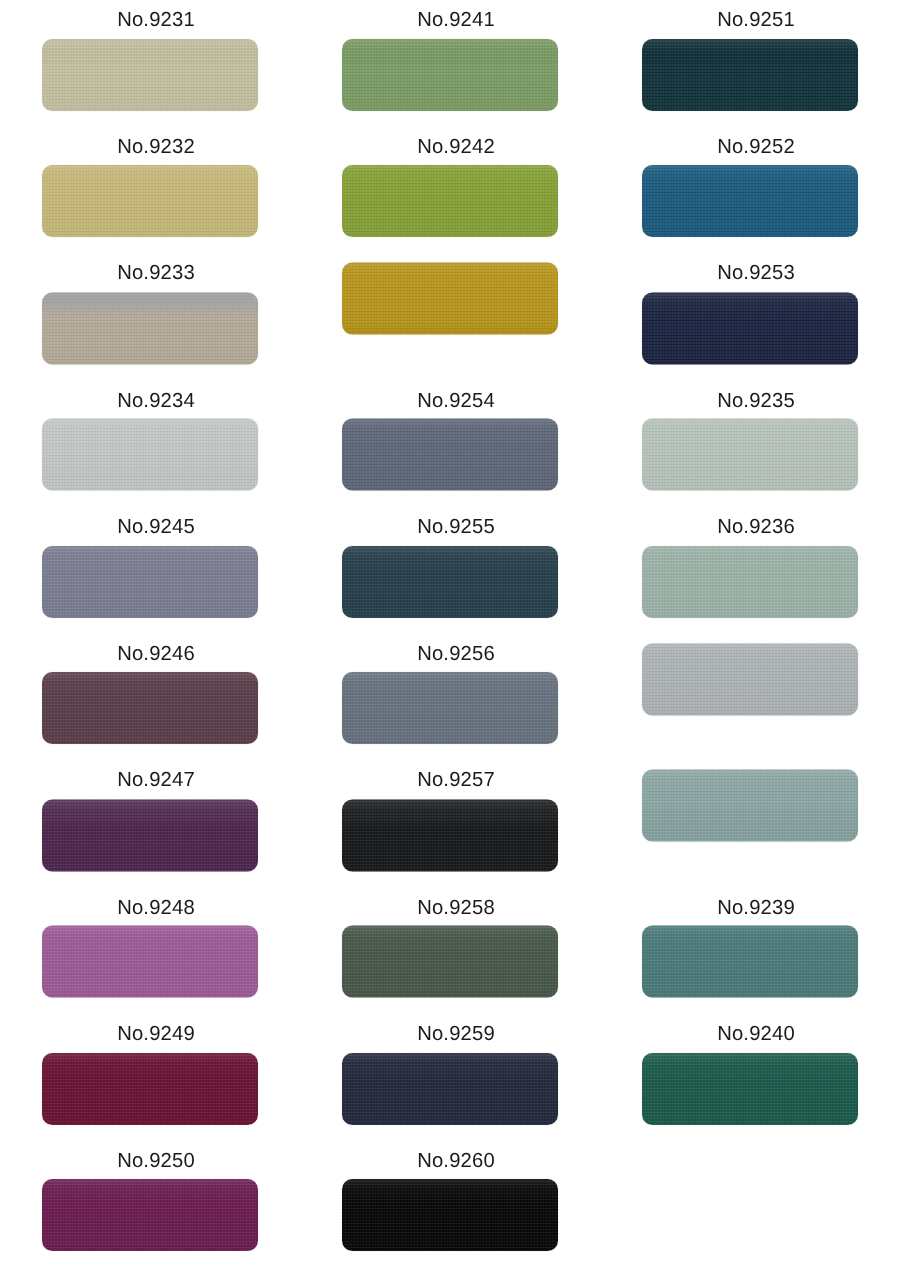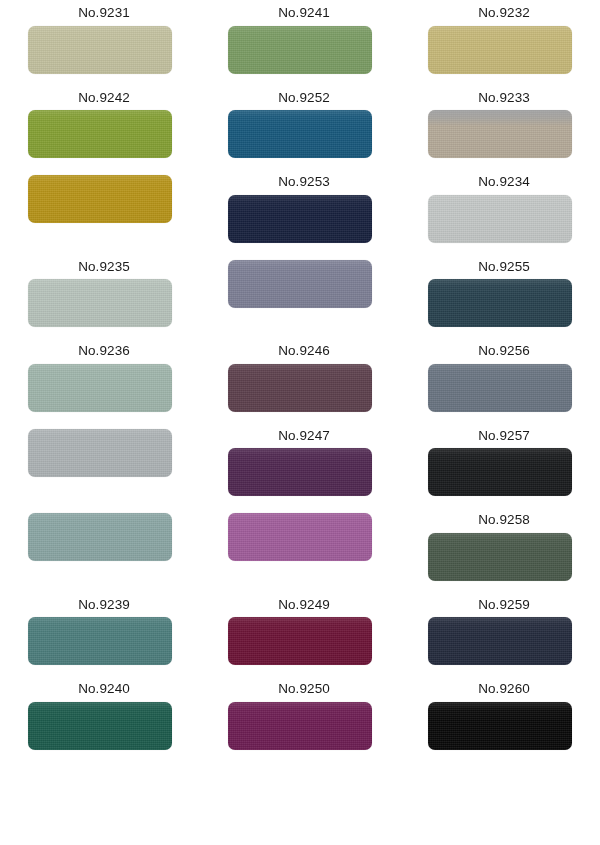--- a/index.html
+++ b/index.html
@@ -107,20 +107,26 @@
         <div class="swatch" style="background-color: rgb(195, 193, 159);"></div>
       </div>
     </div>
     <div class="cell">
       <div class="swatch-label">No.9241</div>
       <div class="swatch-wrap">
         <div class="swatch" style="background-color: rgb(122, 156, 99);"></div>
       </div>
     </div>
     <div class="cell">
+      <div class="swatch-label">No.9251</div>
+      <div class="swatch-wrap">
+        <div class="swatch" style="background-color: rgb(13, 48, 56);"></div>
+      </div>
+    </div>
+    <div class="cell">
       <div class="swatch-label">No.9232</div>
       <div class="swatch-wrap">
         <div class="swatch" style="background-color: rgb(198, 184, 120);"></div>
       </div>
     </div>
     <div class="cell">
       <div class="swatch-label">No.9242</div>
       <div class="swatch-wrap">
         <div class="swatch" style="background-color: rgb(132, 160, 51);"></div>
       </div>
@@ -148,26 +154,33 @@
         <div class="swatch" style="background-color: rgb(23, 32, 61);"></div>
       </div>
     </div>
     <div class="cell">
       <div class="swatch-label">No.9234</div>
       <div class="swatch-wrap">
         <div class="swatch" style="background-color: rgb(195, 199, 198);"></div>
       </div>
     </div>
     <div class="cell">
+      <div class="swatch-label">No.9254</div>
+      <div class="swatch-wrap">
+        <div class="swatch" style="background-color: rgb(92, 100, 119);"></div>
+      </div>
+    </div>
+    <div class="cell">
       <div class="swatch-label">No.9235</div>
       <div class="swatch-wrap">
         <div class="swatch" style="background-color: rgb(183, 195, 187);"></div>
       </div>
     </div>
     <div class="cell">
+      <div class="swatch-label">No.9245</div>
       <div class="swatch-wrap">
         <div class="swatch" style="background-color: rgb(125, 127, 149);"></div>
       </div>
     </div>
     <div class="cell">
       <div class="swatch-label">No.9255</div>
       <div class="swatch-wrap">
         <div class="swatch" style="background-color: rgb(39, 65, 78);"></div>
       </div>
     </div>
@@ -205,20 +218,21 @@
       <div class="swatch-wrap">
         <div class="swatch" style="background-color: rgb(24, 26, 28);"></div>
       </div>
     </div>
     <div class="cell">
       <div class="swatch-wrap">
         <div class="swatch" style="background-color: rgb(138, 166, 164);"></div>
       </div>
     </div>
     <div class="cell">
+      <div class="swatch-label">No.9248</div>
       <div class="swatch-wrap">
         <div class="swatch" style="background-color: rgb(160, 92, 154);"></div>
       </div>
     </div>
     <div class="cell">
       <div class="swatch-label">No.9258</div>
       <div class="swatch-wrap">
         <div class="swatch" style="background-color: rgb(73, 89, 74);"></div>
       </div>
     </div>

